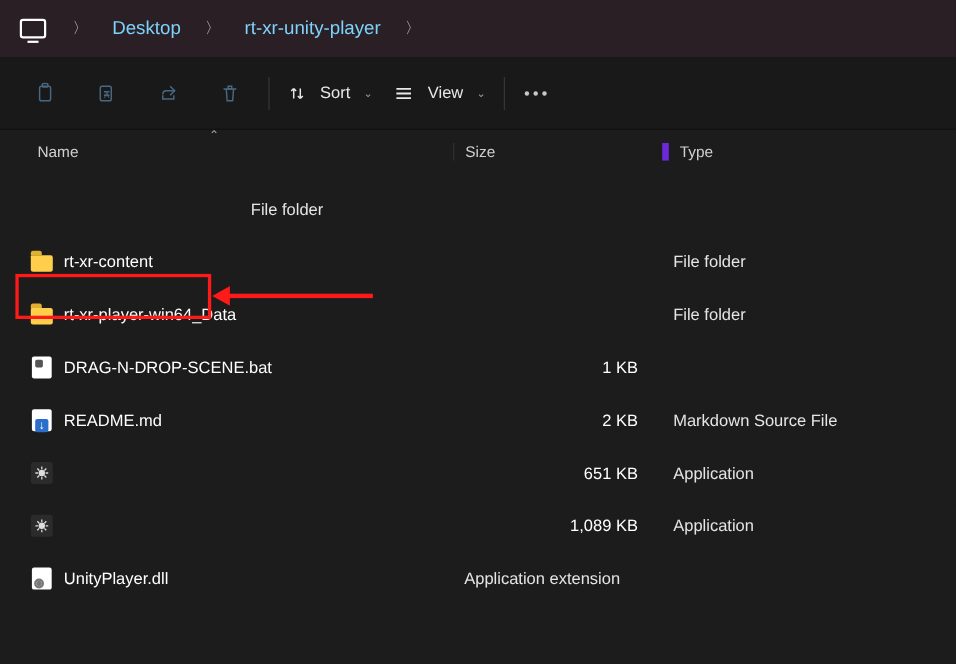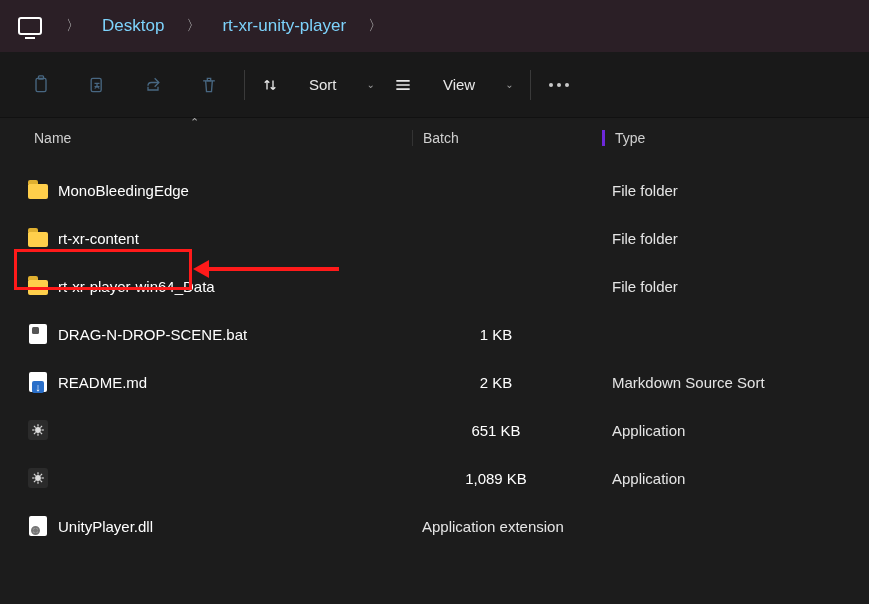--- a/index.html
+++ b/index.html
@@ -32,44 +32,44 @@
   }
   .tb-btn {
     width: 54px; height: 40px;
     display:flex; align-items:center; justify-content:center;
     color:#4a90d9; border-radius:4px; cursor:pointer;
     opacity: 0.55;
   }
   .tb-btn svg, .tb-btn .glyph { width:20px; height:20px; }
   .tb-div { width:1px; height:30px; background:#3a3a3a; margin: 0 6px; }
   .tb-label { font-size:15px; color:#fff; margin-left:6px; margin-right:2px; }
-  .tb-combo { display:flex; align-items:center; padding:6px 8px; cursor:pointer; opacity:0.9; gap:24px; }
+  .tb-combo { display:flex; align-items:center; padding:6px 8px; cursor:pointer; opacity:0.9; gap:6px; }
   .chev { font-size:10px; color:#aaa; margin-left:4px; }
   .dots { display:flex; gap:4px; padding:0 10px; }
   .dots span { width:4px; height:4px; border-radius:50%; background:#ddd; }
   
   .cols {
     display:flex; align-items:center;
     height:40px; padding-left:34px;
     background:#1c1c1c; color:#d0d0d0; font-size:14px;
     position: relative;
   }
   .col-name { width: 378px; position:relative; }
   .col-size { width: 190px; border-left:1px solid #333; padding-left:10px; }
-  .col-type { flex:1; border-left:3px solid #6d28d9; padding-left:10px; }
+  .col-type { flex:1; border-left:6px solid #6d28d9; padding-left:10px; }
   .sort-caret { position:absolute; top:-14px; left:156px; font-size:11px; color:#aaa; }
   
   .files { padding-top: 8px; }
   .row {
     display:flex; align-items:center;
     height:48px; padding-left:28px;
     cursor:pointer;
   }
   .cell-name { width:384px; display:flex; align-items:center; gap:10px; }
-  .cell-size { width:190px; text-align:center; padding-right:22px; color:#fff; font-size:15px; }
+  .cell-size { width:190px; text-align:right; padding-right:22px; color:#fff; font-size:15px; }
   .cell-type { flex:1; padding-left:10px; color:#e5e5e5; font-size:15px; }
   .fname { color:#fff; font-size:15px; }
   
   .ic { width:20px; height:20px; display:flex; align-items:center; justify-content:center; flex-shrink:0; }
   .ic-folder {
     width:22px; height:15px; background:#ffcf4b; border-radius:1px 2px 2px 2px; position:relative; margin-top:2px;
   }
   .ic-folder::before { content:""; position:absolute; top:-4px; left:0; width:10px; height:4px; background:#e0b030; border-radius:2px 2px 0 0; }
   .ic-bat { width:18px; height:20px; background:#fff; border-radius:2px; position:relative; }
   .ic-bat::after { content:""; position:absolute; top:3px; left:3px; width:7px; height:7px; background:#555; border-radius:1.5px; }
@@ -157,32 +157,26 @@
       <span></span>
       <span></span>
   </div>
 </div>
 
 <div class="cols">
   <div class="col-name">
     <span>Name</span>
     <span class="sort-caret">⌃</span>
   </div>
-  <div class="col-size">Batch</div>
+  <div class="col-size">Size</div>
   <div class="col-type">Type</div>
 </div>
 
 <div class="files" id="file-list">
     <div class="row">
-      <div class="cell-name">
-        <div class="ic">
-          <div class="ic-folder"></div>
-        </div>
-        <span class="fname">MonoBleedingEdge</span>
-      </div>
       <div class="cell-size"></div>
       <div class="cell-type">File folder</div>
     </div>
     <div class="row">
       <div class="cell-name">
         <div class="ic">
           <div class="ic-folder"></div>
         </div>
         <span class="fname">rt-xr-content</span>
       </div>
@@ -209,21 +203,21 @@
       <div class="cell-size">1 KB</div>
     </div>
     <div class="row">
       <div class="cell-name">
         <div class="ic">
           <div class="ic-md"></div>
         </div>
         <span class="fname">README.md</span>
       </div>
       <div class="cell-size">2 KB</div>
-      <div class="cell-type">Markdown Source Sort</div>
+      <div class="cell-type">Markdown Source File</div>
     </div>
     <div class="row">
       <div class="cell-name">
         <div class="ic">
           <div class="ic-exe">
             <svg viewBox="0 0 24 24">
               <circle cx="12" cy="12" r="5" fill="#ddd"></circle>
               <g stroke="#ddd" stroke-width="2">
                 <line x1="12" y1="2" x2="12" y2="6"></line>
                 <line x1="12" y1="18" x2="12" y2="22"></line>

